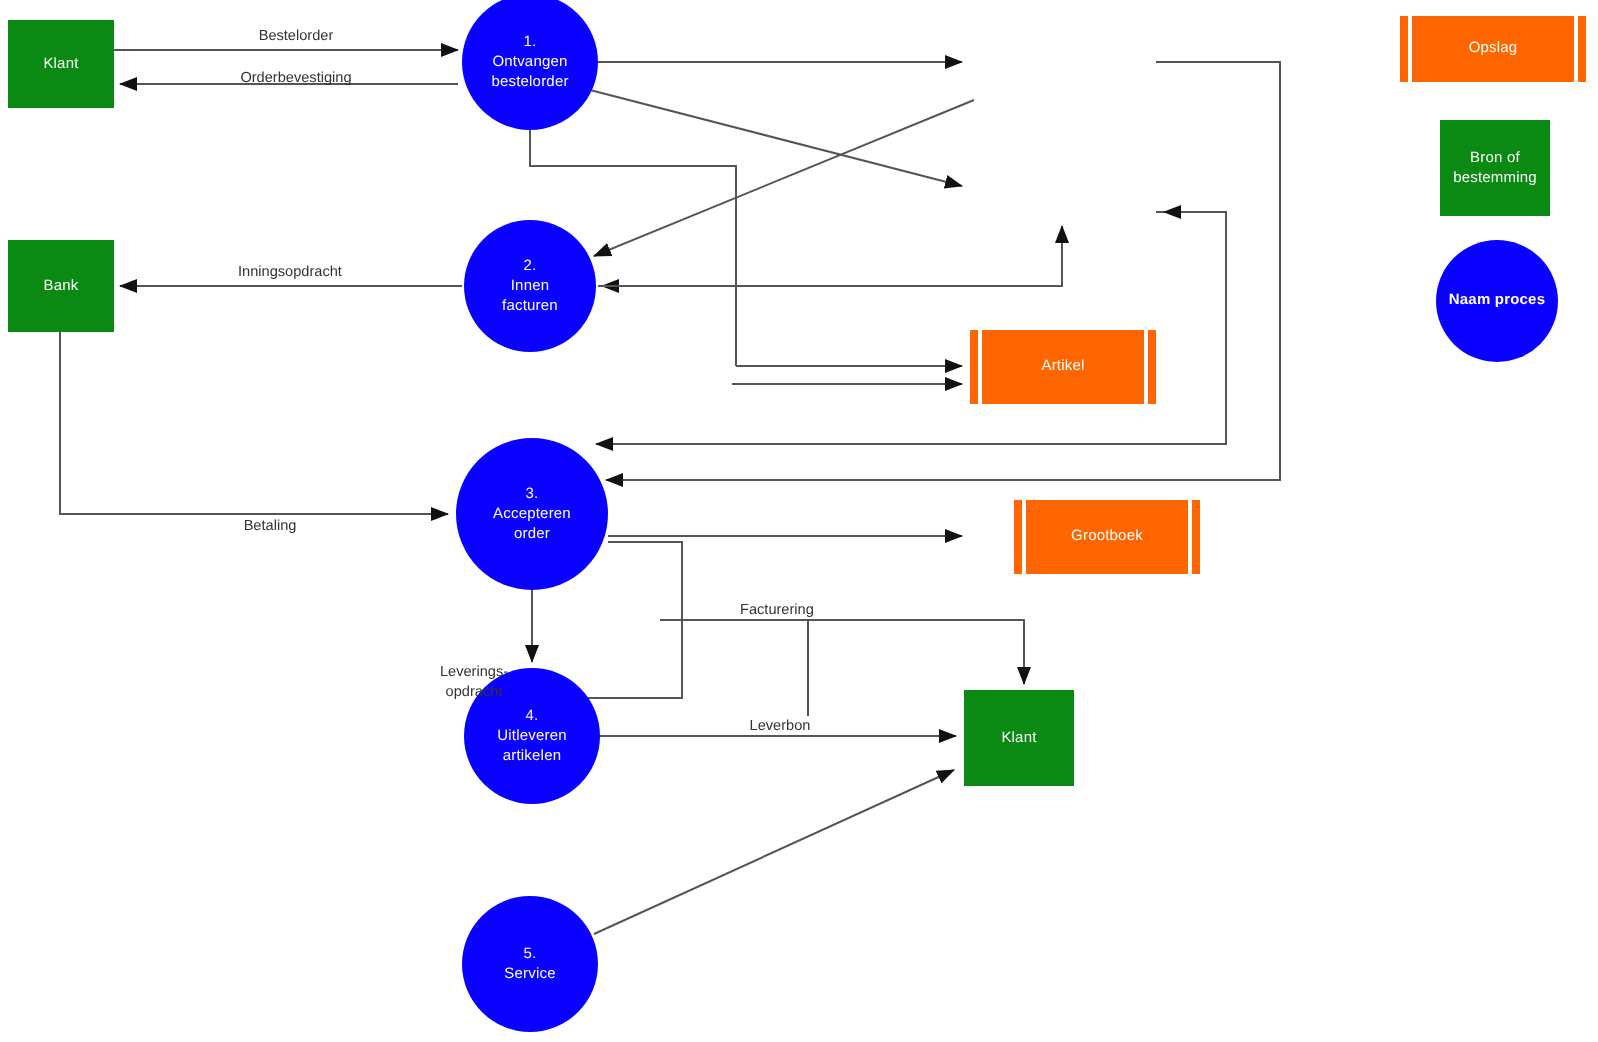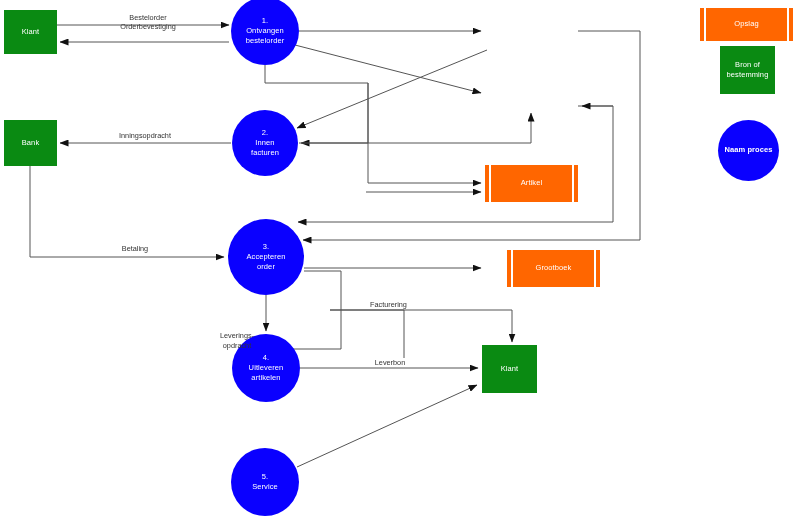--- a/index.html
+++ b/index.html
@@ -121,40 +121,40 @@
     <span><span>4.</span><br><span style="white-space:pre-line">Uitleveren
 artikelen</span></span>
   </div>
 
   <div class="node proc" style="left:231px;top:448px;width:68px;height:68px;">
     <span><span>5.</span><br><span style="white-space:pre-line">Service</span></span>
   </div>
 
   <div class="flow-label" style="left:88px;top:13px;width:120px;">Bestelorder</div>
 
-  <div class="flow-label" style="left:78px;top:22px;width:140px;">Orderbevestiging</div>
+  <div class="flow-label" style="left:78px;top:34px;width:140px;">Orderbevestiging</div>
 
   <div class="flow-label" style="left:80px;top:131px;width:130px;">Inningsopdracht</div>
 
-  <div class="flow-label" style="left:85px;top:244px;width:100px;">Betaling</div>
+  <div class="flow-label" style="left:85px;top:258px;width:100px;">Betaling</div>
 
   <div class="flow-label" style="left:202px;top:299px;width:70px;margin-top:32px;">Leverings-
 opdracht</div>
 
   <div class="flow-label" style="left:370px;top:300px;width:90px;text-align:left;">Facturering</div>
 
   <div class="flow-label" style="left:340px;top:358px;width:100px;">Leverbon</div>
 
   <div class="node store" style="left:700px;top:8px;width:93px;height:33px;">
     <span class="bar l"></span>
     <span class="bar r"></span>
     <span class="lbl">Opslag</span>
   </div>
 
-  <div class="node ext" style="left:720px;top:46px;width:55px;height:48px;">
+  <div class="node ext" style="left:720px;top:60px;width:55px;height:48px;">
     <span style="white-space:pre-line">Bron of
 bestemming</span>
   </div>
 
   <div class="node proc" style="left:718px;top:120px;width:61px;height:61px;font-weight:bold;">
     <span>Naam proces</span>
   </div>
 
 </div>
 

